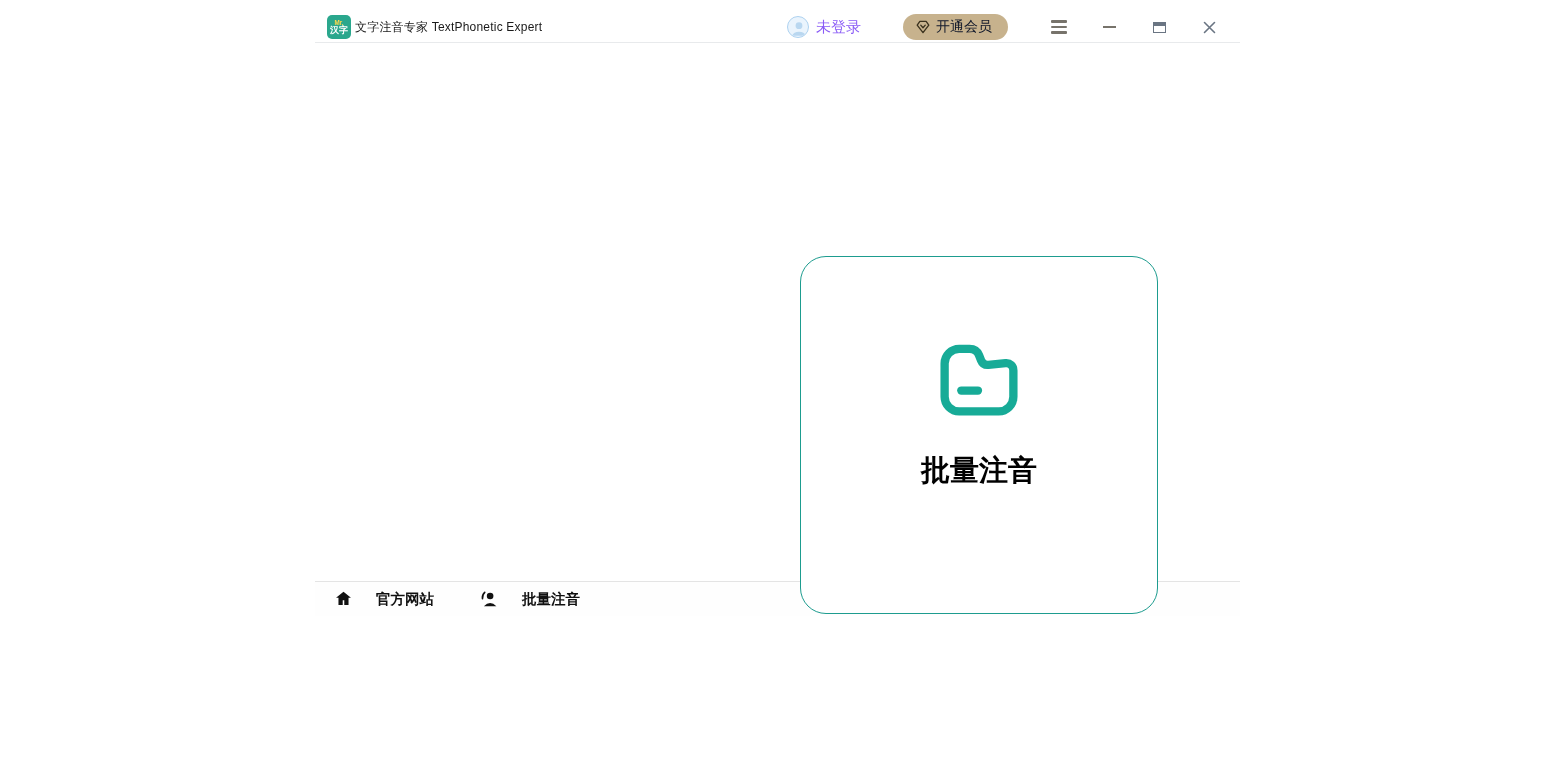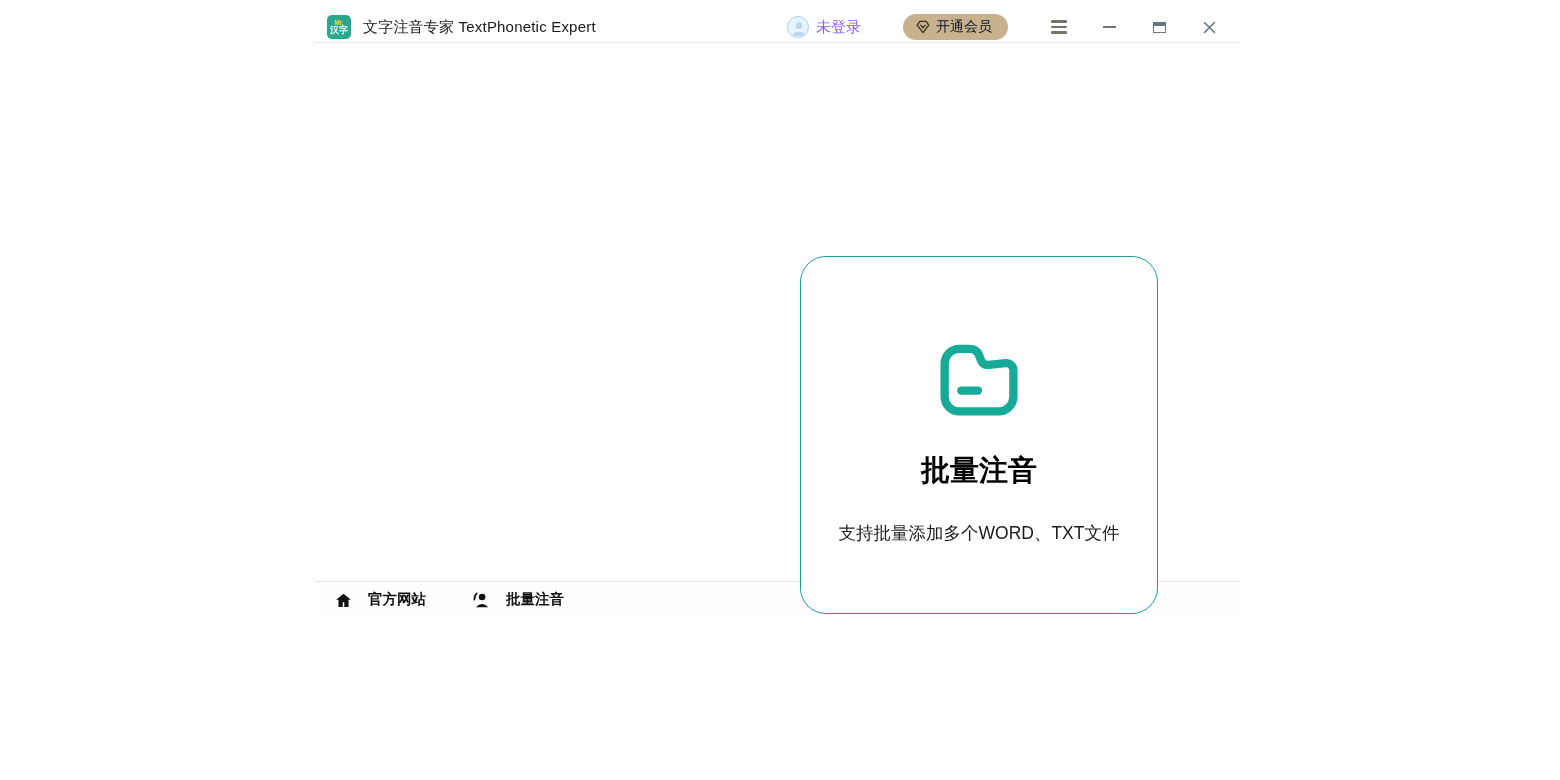--- a/index.html
+++ b/index.html
@@ -10,21 +10,21 @@
                 background:#ffffff; display:flex; flex-direction:column; }
 
   
   .titlebar { height:31px; flex:0 0 31px; display:flex; align-items:center;
               border-bottom:1px solid #e8eaec; padding:0 14px 0 12px; background:#fff; }
   .app-icon { width:24px; height:24px; border-radius:5px; background:#2aa78d;
               display:flex; flex-direction:column; align-items:center; justify-content:center;
               line-height:1; flex:0 0 24px; }
   .app-icon .l1 { font-size:7px; color:#ffd84d; font-weight:bold; transform:scale(.9); }
   .app-icon .l2 { font-size:9px; color:#ffffff; font-weight:bold; }
-  .app-title { margin-left:12px; font-size:15px; color:#1a1a1a; font-weight:500; letter-spacing:.2px; }
+  .app-title { margin-left:4px; font-size:12px; color:#1a1a1a; font-weight:500; letter-spacing:.2px; }
 
   .tb-right { margin-left:auto; display:flex; align-items:center; }
   .login-group { display:flex; align-items:center; cursor:pointer; }
   .avatar { width:22px; height:22px; border-radius:50%; background:#eaf4fd;
             border:1px solid #aed2f0; overflow:hidden; }
   .login-text { margin-left:7px; font-size:15px; color:#8b5cf6; }
 
   .vip-btn { margin-left:42px; height:26px; padding:0 16px 0 12px; border:none;
              border-radius:13px; display:flex; align-items:center; gap:5px;
              font-size:14px; font-weight:500; cursor:pointer;
@@ -46,21 +46,21 @@
   .card-left  { left:85px; }
   .card-right { left:485px; }
   .card-icon { margin-top:68px; width:104px; height:104px; display:flex;
                align-items:center; justify-content:center; }
   .card-title { margin-top:22px; font-size:29px; font-weight:bold; color:#000; }
   .card-desc  { margin-top:30px; font-size:17.5px; color:#1a1a1a; }
 
   
   .footer { flex:0 0 35px; border-top:1px solid #e4e4e4; display:flex; align-items:center;
             padding-left:20px; background:#fefefe; }
-  .footer-item { display:flex; align-items:flex-end; gap:16px; cursor:pointer; margin-right:46px; }
+  .footer-item { display:flex; align-items:flex-start; gap:24px; cursor:pointer; margin-right:46px; }
   .footer-item span.lbl { font-size:14.5px; color:#111; font-weight:600; }
 </style>
 </head>
 <body>
 
 <div class="app-window">
 
   <div class="titlebar">
     <div class="app-icon">
       <span class="l1">Mr.</span>
@@ -116,21 +116,20 @@
 
 
     <div class="card card-right">
       <div class="card-icon">
         <svg width="100" height="100" viewBox="0 0 96 96" fill="none" stroke="#17ab97" stroke-width="8" stroke-linecap="round" stroke-linejoin="round">
           <path d="M29 21 h10 c4.5 0 7.5 2.2 9 6 l2 5 c1.2 3 3.8 4.6 7 4.3 l16.5 -1.6 c4.5 -0.4 7.5 2.6 7.5 7 v25.3 c0 7.7 -6.3 14 -14 14 h-38 c-7.7 0 -14 -6.3 -14 -14 v-32 c0 -7.7 6.3 -14 14 -14 z"></path>
           <path d="M31 61 h16" stroke-width="8"></path>
         </svg>
       </div>
       <div class="card-title">批量注音</div>
-      <div class="card-desc">支持批量添加多个WORD、TXT文件</div>
     </div>
 
   </div>
 
   <div class="footer">
     <div class="footer-item">
       <span style="display:flex;">
         <svg width="17" height="17" viewBox="0 0 24 24" fill="#111">
           <path d="M12 2.5 L1.5 11 h3.4 v10 h6 v-6.4 h2.2 V21 h6 V11 h3.4 Z"></path>
         </svg>

